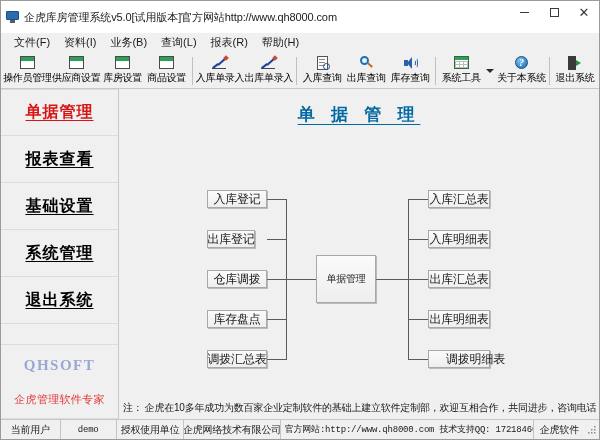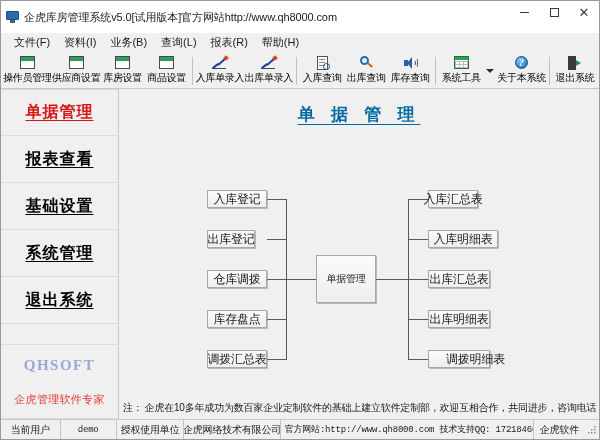--- a/index.html
+++ b/index.html
@@ -577,22 +577,22 @@
           <div class="conn h" style="left:289px; top:270px; width:20px;"></div>
 
           <div class="node" style="left:88px; top:101px; width:60px;">入库登记</div>
           <div class="node" style="left:88px; top:141px; width:48px;">出库登记</div>
           <div class="node" style="left:88px; top:181px; width:60px;">仓库调拨</div>
           <div class="node" style="left:88px; top:221px; width:60px;">库存盘点</div>
           <div class="node" style="left:88px; top:261px; width:60px;">调拨汇总表</div>
 
           <div class="node center" style="left:197px; top:166px; width:60px;">单据管理</div>
 
-          <div class="node" style="left:309px; top:101px; width:50px;">入库汇总表</div>
-          <div class="node" style="left:309px; top:141px; width:70px;">入库明细表</div>
+          <div class="node" style="left:309px; top:101px; width:62px;">入库汇总表</div>
+          <div class="node" style="left:309px; top:141px; width:62px;">入库明细表</div>
           <div class="node" style="left:309px; top:181px; width:62px;">出库汇总表</div>
           <div class="node" style="left:309px; top:221px; width:62px;">出库明细表</div>
           <div class="node" style="left:309px; top:261px; width:62px;padding-left:33px;">调拨明细表</div>
         </div>
       </div>
 
       <div class="notice">
         <span class="notice-label">注：</span>
         <span>企虎在10多年成功为数百家企业定制软件的基础上建立软件定制部，欢迎互相合作，共同进步，咨询电话：18992030956，  在线QQ：33903</span>
       </div>

